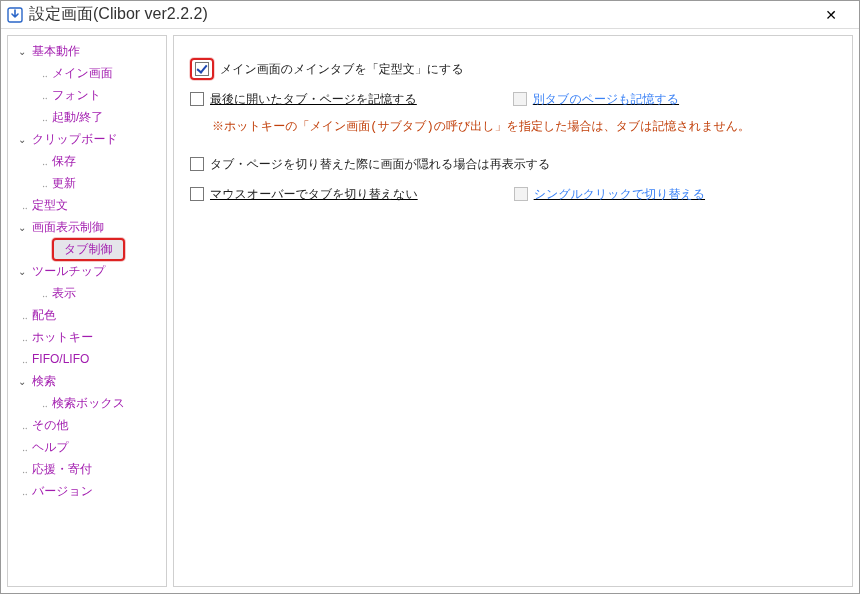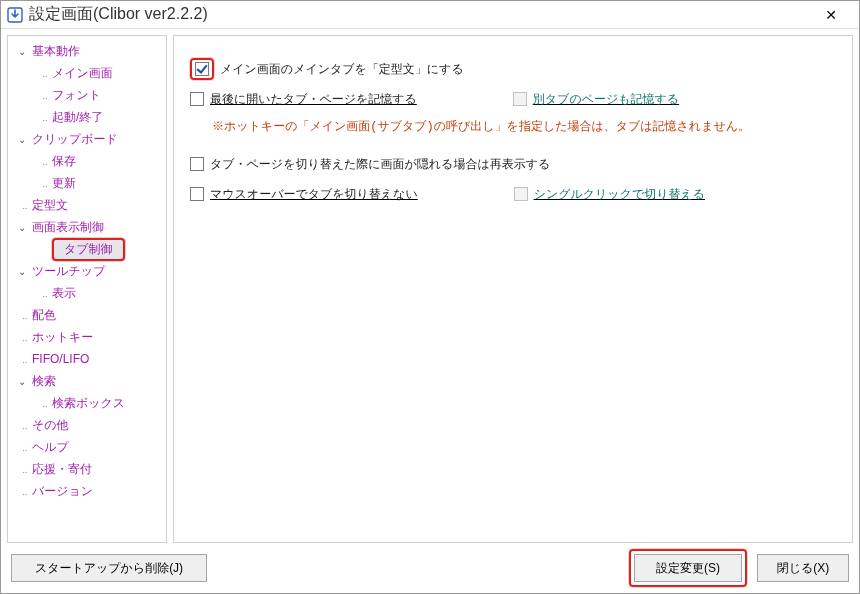--- a/index.html
+++ b/index.html
@@ -102,21 +102,21 @@
     .checkbox-row.highlighted .box-wrap {
       display:flex; align-items:center; justify-content:center;
       border: 2px solid #d22;
       border-radius: 4px;
       box-shadow: 0 0 0 1px rgba(210,34,34,0.20);
       padding: 2px 3px;
       margin-right: 6px;
     }
     .checkbox-row.highlighted input[type=checkbox]{ margin-right:0; }
     .checkbox-row label { color: #222; }
-    .checkbox-row label.disabled { color: #0f766e; }
+    .checkbox-row label.disabled { color: #3b82f6; }
     .note {
       margin: 4px 0 14px 22px;
       color: #c2410c;
       font-family: Liberation Mono, monospace;
     }
     .row-pair {
       display: flex;
       align-items: center;
       gap: 96px;
       text-decoration: underline;
@@ -306,22 +306,14 @@
           <label>マウスオーバーでタブを切り替えない</label>
         </div>
         <div class="checkbox-row">
           <input type="checkbox" disabled="" style="">
           <label class="disabled">シングルクリックで切り替える</label>
         </div>
       </div>
     </div>
   </div>
 
-  <div class="footer">
-    <button class="btn btn-wide">スタートアップから削除(J)</button>
-    <span class="spacer"></span>
-    <span class="btn-apply-wrap">
-      <button class="btn btn-apply">設定変更(S)</button>
-    </span>
-    <button class="btn btn-close">閉じる(X)</button>
-  </div>
 
 </div>
 
 </body></html>

